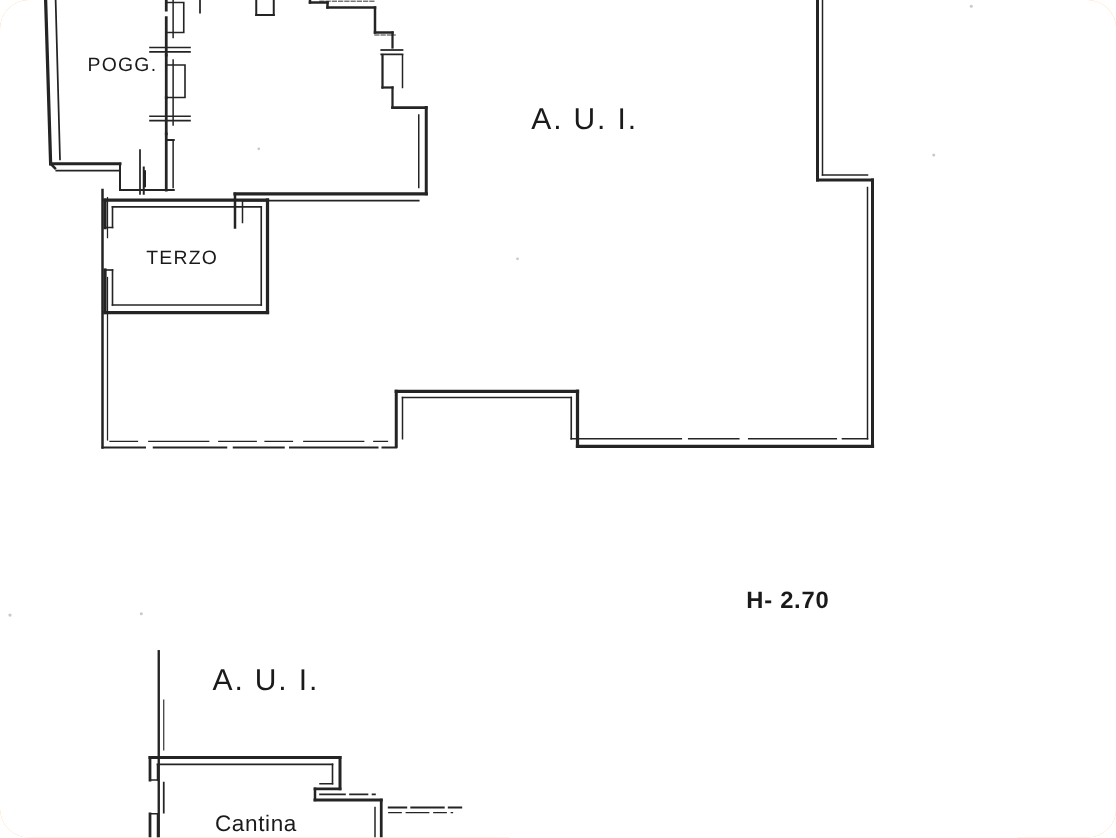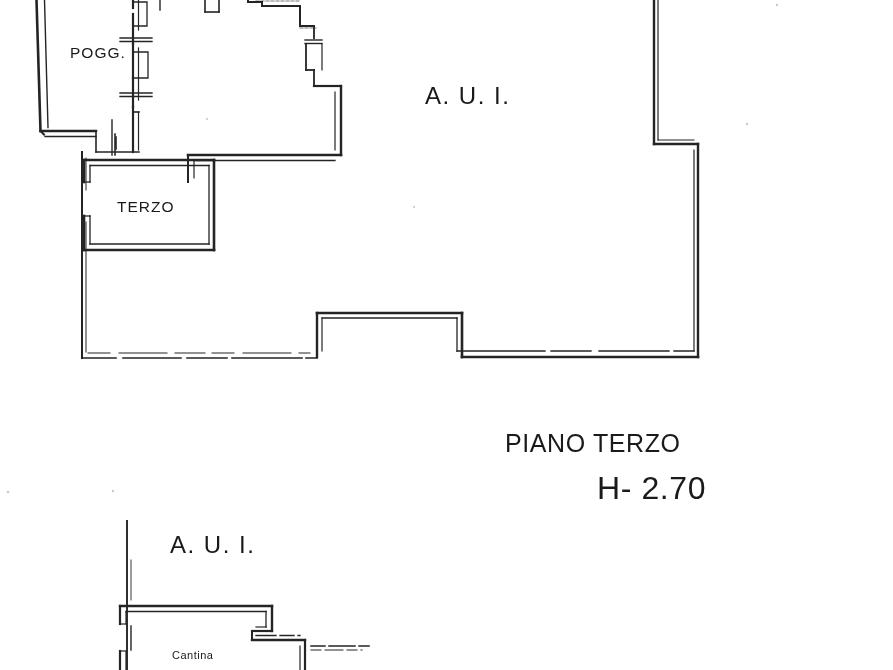--- a/index.html
+++ b/index.html
@@ -8,20 +8,21 @@
     padding: 0;
     background: #ffffff;
   }
   #plan-root {
     position: relative;
     width: 893px;
     height: 670px;
     background: #fdba74;
     overflow: hidden;
     font-family: "Liberation Sans", sans-serif;
+    border-radius: 23px;
   }
   #plan-svg {
     position: absolute;
     left: 0;
     top: 0;
     width: 893px;
     height: 670px;
     display: block;
   }
   .label {
@@ -37,25 +38,26 @@
   }
   .label-unit {
     font-size: 24px;
     letter-spacing: 1.5px;
   }
   .label-floor {
     font-size: 25px;
     letter-spacing: 0.6px;
   }
   .label-height {
-    font-size: 32px;
+    font-size: 19px;
     letter-spacing: 0.6px;
+    font-weight: bold;
   }
   .label-cellar {
-    font-size: 11px;
+    font-size: 18px;
     letter-spacing: 0.5px;
   }
 </style>
 </head>
 <body>
 
 <div id="plan-root">
 
   <svg id="plan-svg" viewBox="0 0 893 670" xmlns="http://www.w3.org/2000/svg">
 
@@ -251,21 +253,20 @@
     </g>
 
   </svg>
 
   <div class="label label-room" style="left:70px; top:44px;">POGG.</div>
 
   <div class="label label-room" style="left:117px; top:198px;">TERZO</div>
 
   <div class="label label-unit" style="left:425px; top:82px;">A. U. I.</div>
 
-  <div class="label label-floor" style="left:505px; top:429px;">PIANO TERZO</div>
 
   <div class="label label-height" style="left:597px; top:470px;">H- 2.70</div>
 
   <div class="label label-unit" style="left:170px; top:531px;">A. U. I.</div>
 
   <div class="label label-cellar" style="left:172px; top:649px;">Cantina</div>
 
 </div>
 
 </body></html>

